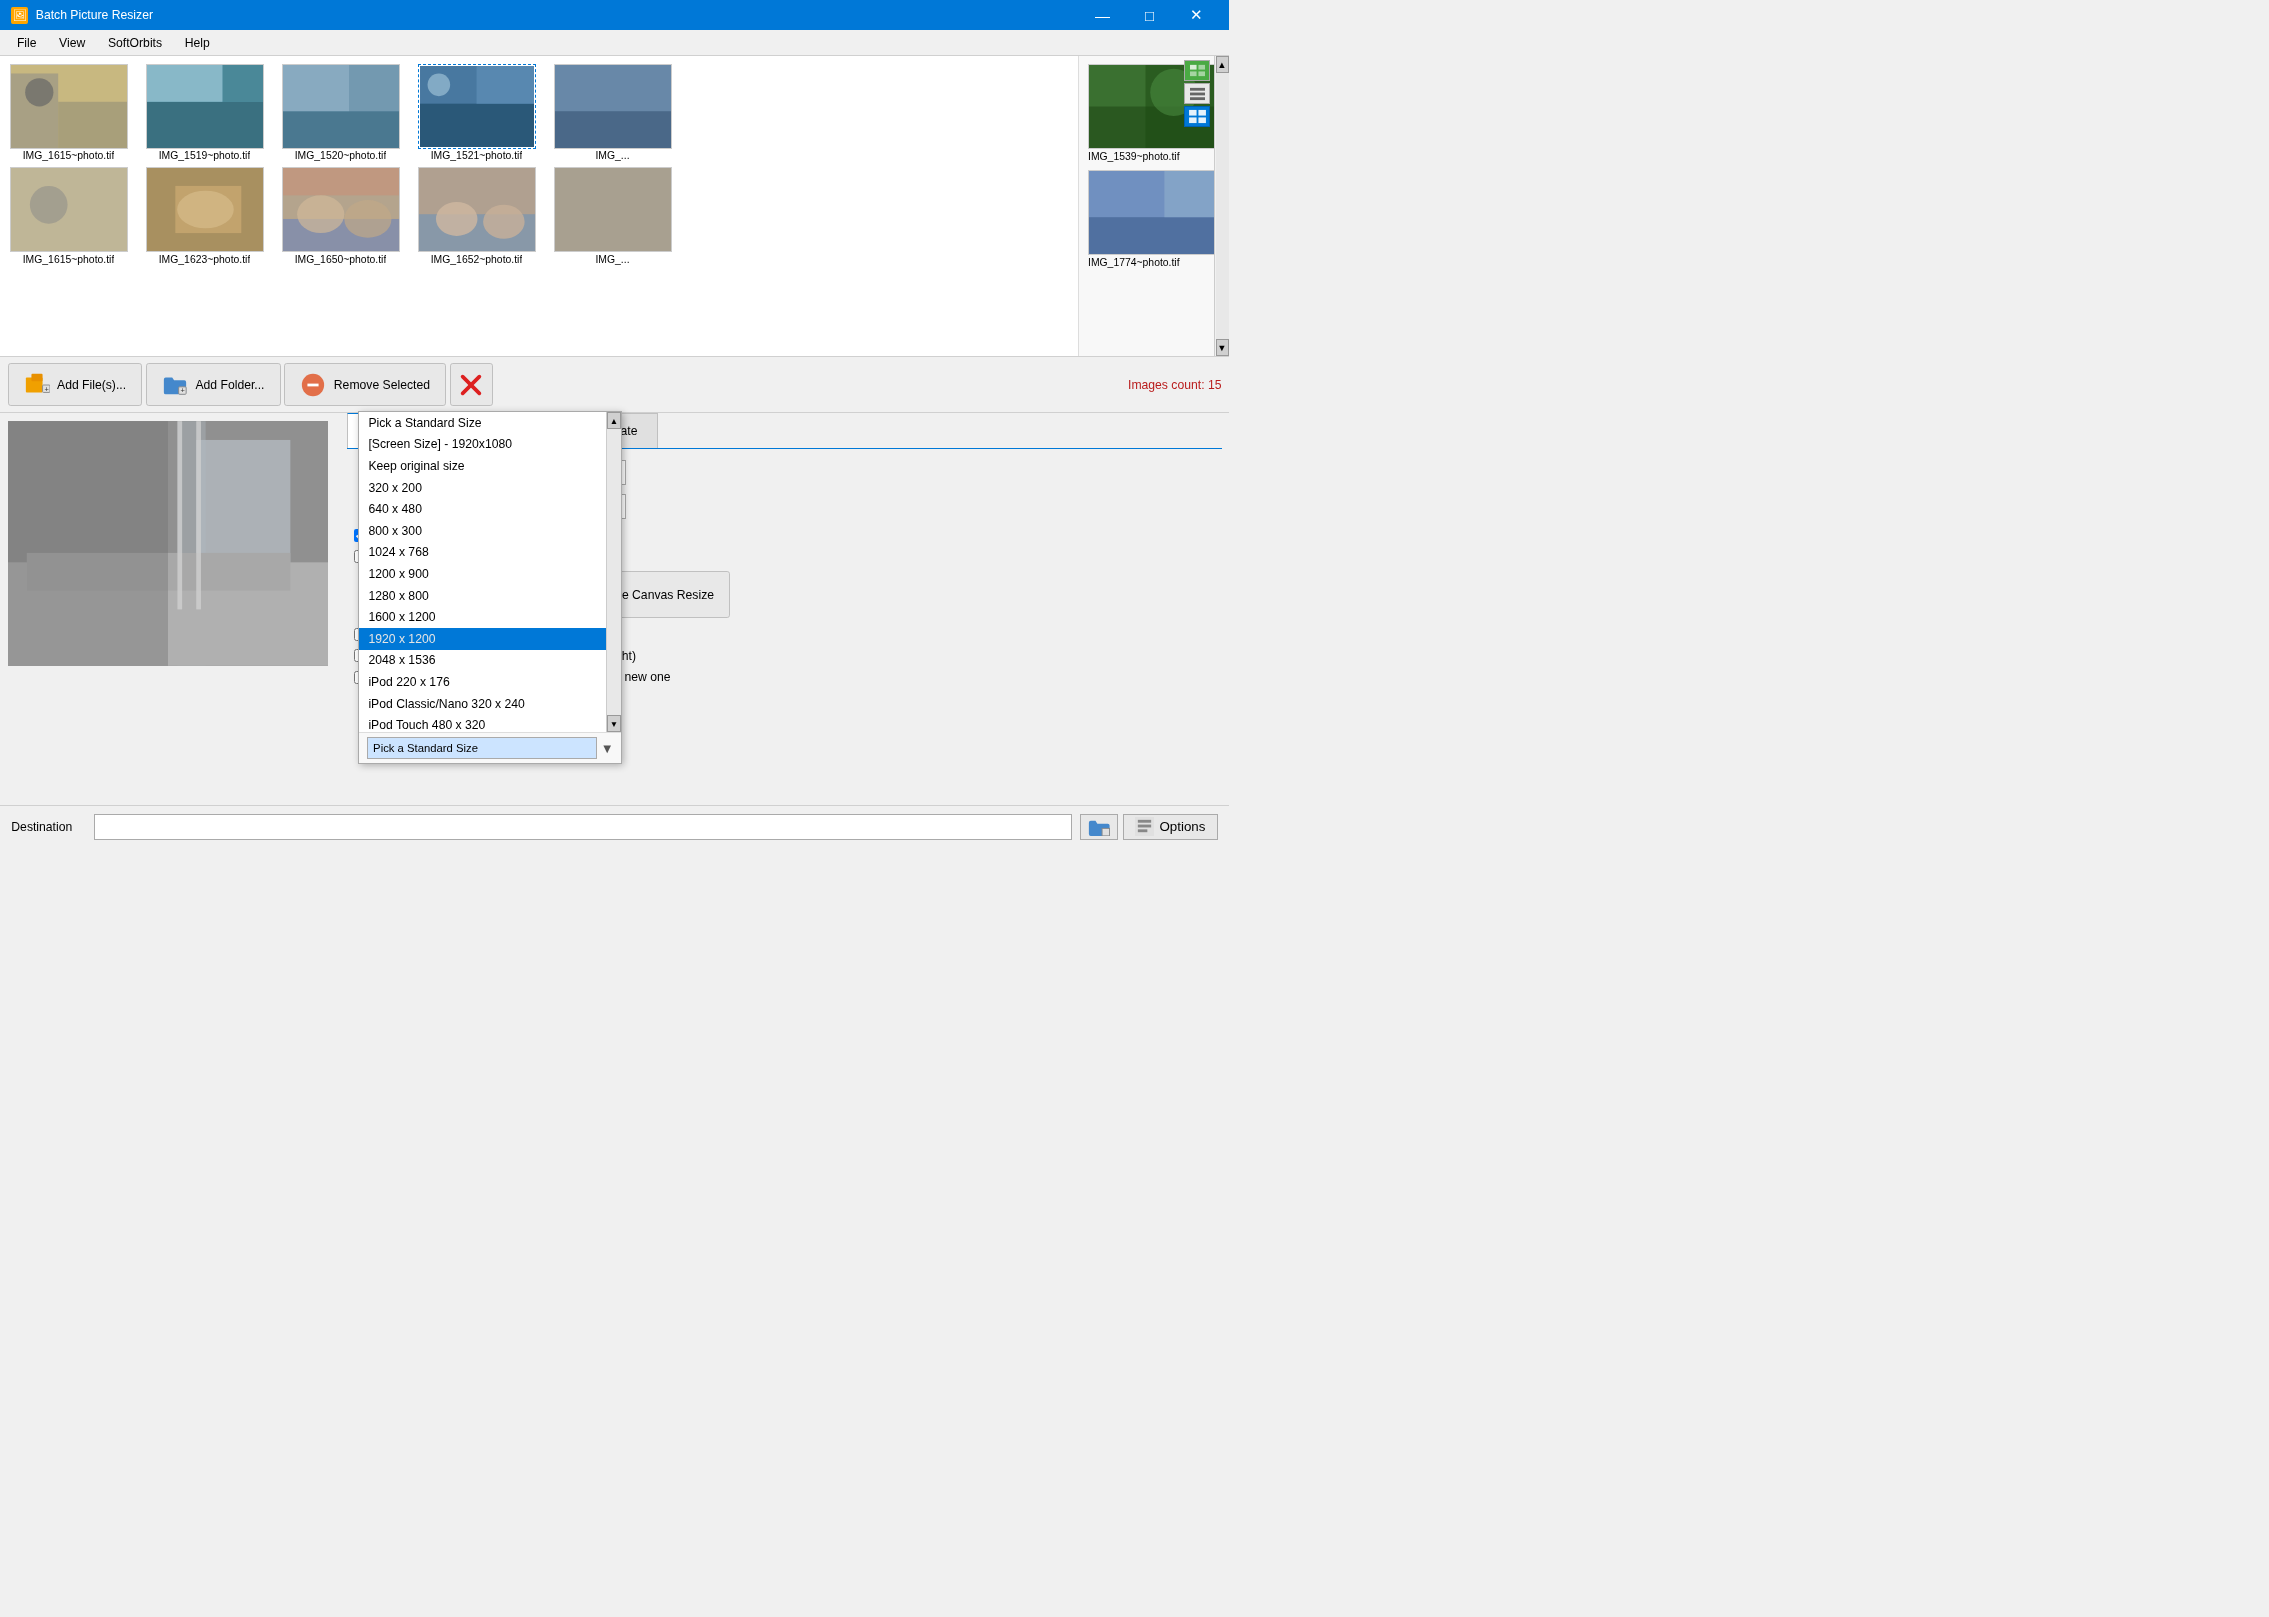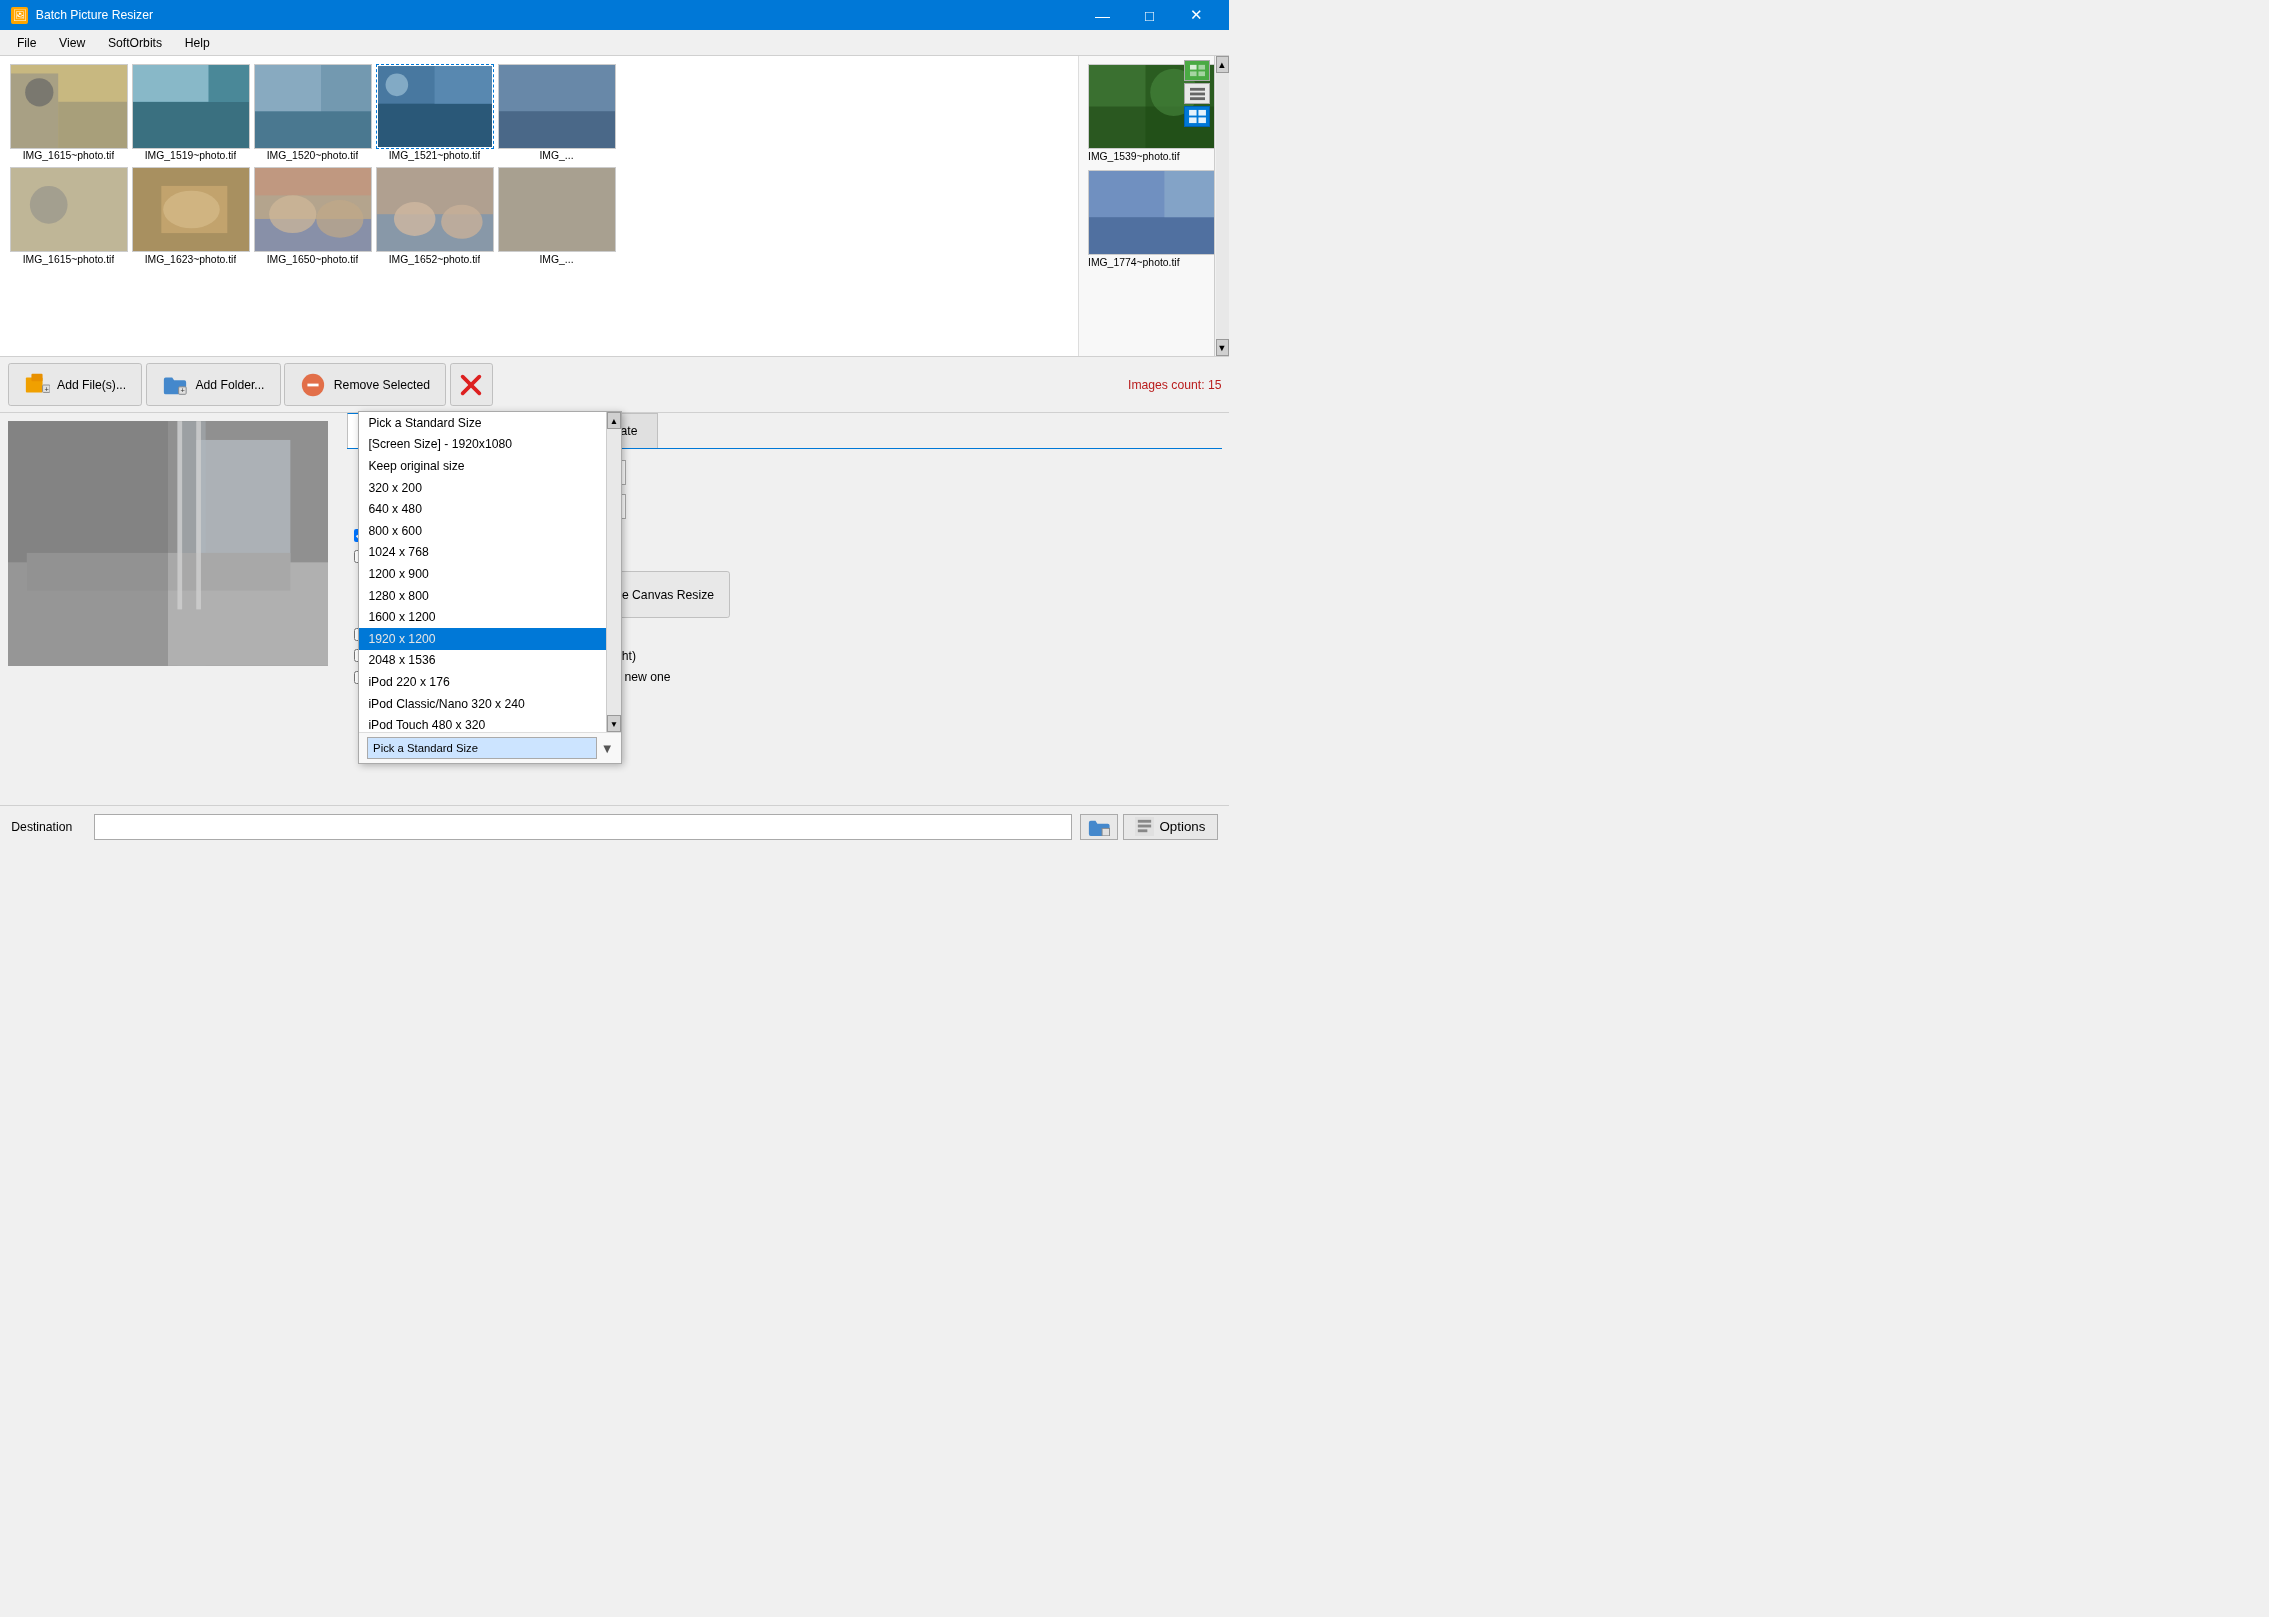--- a/index.html
+++ b/index.html
@@ -94,21 +94,21 @@
     .gallery-scroll {
       flex: 1;
       display: flex;
       flex-direction: column;
       overflow: hidden;
       padding: 7.5px;
     }
 
     .gallery-row {
       display: flex;
-      gap: 0;
+      gap: 14px;
       margin-bottom: 5.6px;
     }
 
     .img-item {
       display: flex;
       flex-direction: column;
       align-items: center;
       cursor: pointer;
       width: 122px;
     }
@@ -840,21 +840,21 @@
 </div>
 
 <div class="dropdown-overlay" style="top: 411px; left: 358px;">
   <div class="dropdown-scrollable">
     <div id="dropdown-items-container">
     <div class="dropdown-item">Pick a Standard Size</div>
         <div class="dropdown-item">[Screen Size] - 1920x1080</div>
         <div class="dropdown-item">Keep original size</div>
         <div class="dropdown-item">320 x 200</div>
         <div class="dropdown-item">640 x 480</div>
-        <div class="dropdown-item">800 x 600</div>
+        <div class="dropdown-item">800 x 300</div>
         <div class="dropdown-item">1024 x 768</div>
         <div class="dropdown-item">1200 x 900</div>
         <div class="dropdown-item">1280 x 800</div>
         <div class="dropdown-item">1600 x 1200</div>
         <div class="dropdown-item selected-item">1920 x 1200</div>
         <div class="dropdown-item">2048 x 1536</div>
         <div class="dropdown-item">iPod 220 x 176</div>
         <div class="dropdown-item">iPod Classic/Nano 320 x 240</div>
         <div class="dropdown-item">iPod Touch 480 x 320</div>
       </div>

